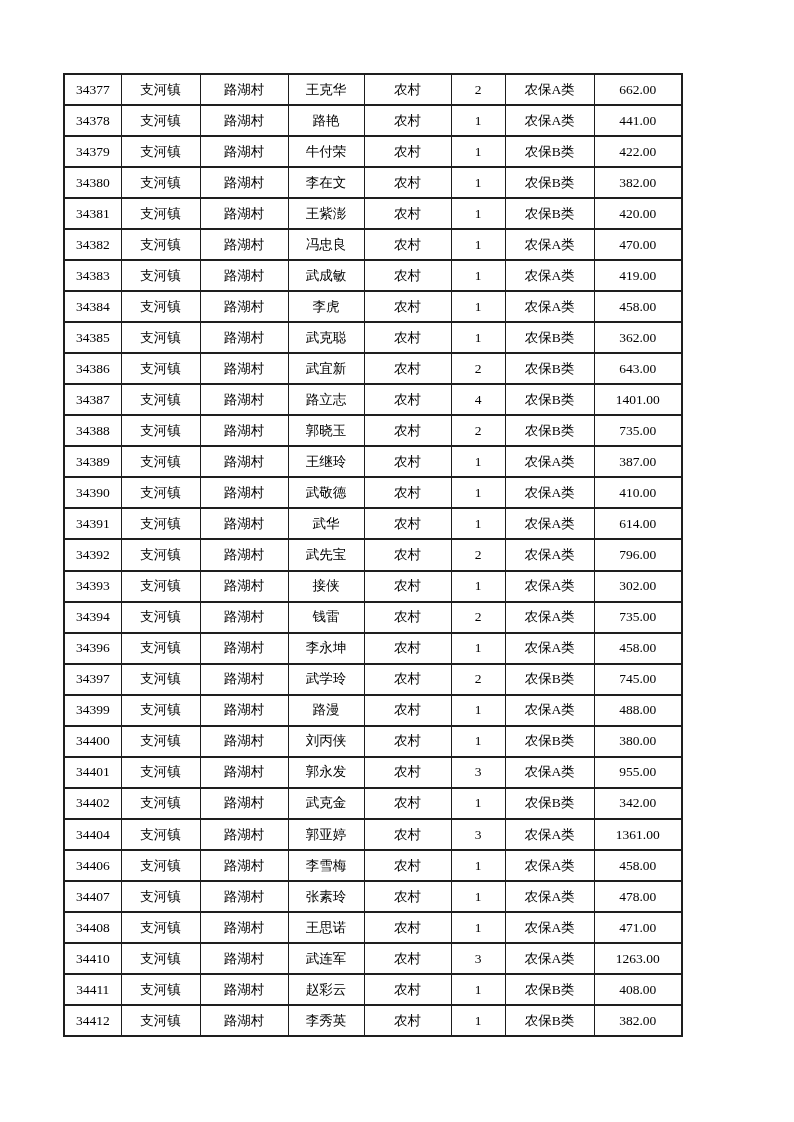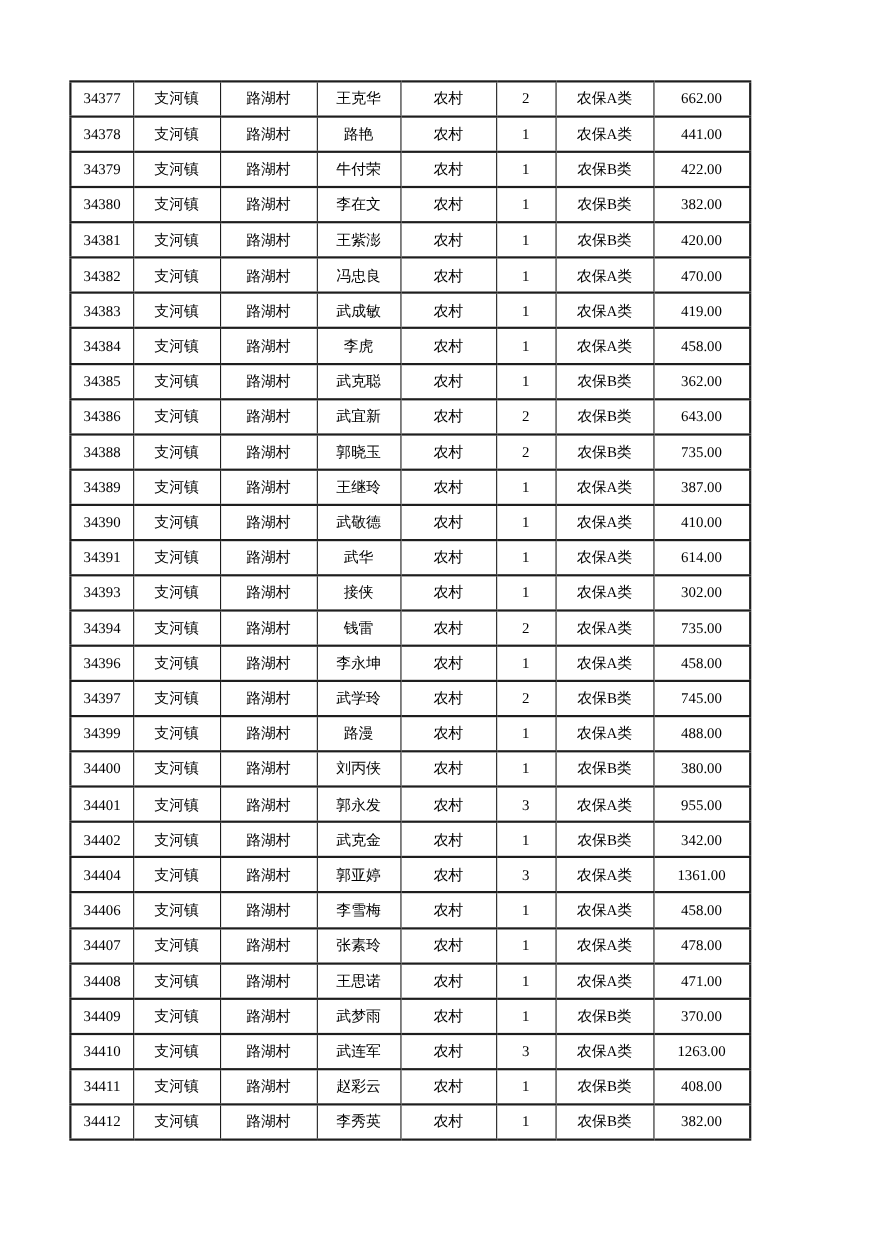--- a/index.html
+++ b/index.html
@@ -149,20 +149,30 @@
           <td>34386</td>
           <td>支河镇</td>
           <td>路湖村</td>
           <td>武宜新</td>
           <td>农村</td>
           <td>2</td>
           <td>农保B类</td>
           <td>643.00</td>
         </tr>
         <tr>
+          <td>34387</td>
+          <td>支河镇</td>
+          <td>路湖村</td>
+          <td>路立志</td>
+          <td>农村</td>
+          <td>4</td>
+          <td>农保B类</td>
+          <td>1401.00</td>
+        </tr>
+        <tr>
           <td>34388</td>
           <td>支河镇</td>
           <td>路湖村</td>
           <td>郭晓玉</td>
           <td>农村</td>
           <td>2</td>
           <td>农保B类</td>
           <td>735.00</td>
         </tr>
         <tr>
@@ -189,20 +199,30 @@
           <td>34391</td>
           <td>支河镇</td>
           <td>路湖村</td>
           <td>武华</td>
           <td>农村</td>
           <td>1</td>
           <td>农保A类</td>
           <td>614.00</td>
         </tr>
         <tr>
+          <td>34392</td>
+          <td>支河镇</td>
+          <td>路湖村</td>
+          <td>武先宝</td>
+          <td>农村</td>
+          <td>2</td>
+          <td>农保A类</td>
+          <td>796.00</td>
+        </tr>
+        <tr>
           <td>34393</td>
           <td>支河镇</td>
           <td>路湖村</td>
           <td>接侠</td>
           <td>农村</td>
           <td>1</td>
           <td>农保A类</td>
           <td>302.00</td>
         </tr>
         <tr>
@@ -307,30 +327,20 @@
         </tr>
         <tr>
           <td>34408</td>
           <td>支河镇</td>
           <td>路湖村</td>
           <td>王思诺</td>
           <td>农村</td>
           <td>1</td>
           <td>农保A类</td>
           <td>471.00</td>
-        </tr>
-        <tr>
-          <td>34409</td>
-          <td>支河镇</td>
-          <td>路湖村</td>
-          <td>武梦雨</td>
-          <td>农村</td>
-          <td>1</td>
-          <td>农保B类</td>
-          <td>370.00</td>
         </tr>
         <tr>
           <td>34410</td>
           <td>支河镇</td>
           <td>路湖村</td>
           <td>武连军</td>
           <td>农村</td>
           <td>3</td>
           <td>农保A类</td>
           <td>1263.00</td>

